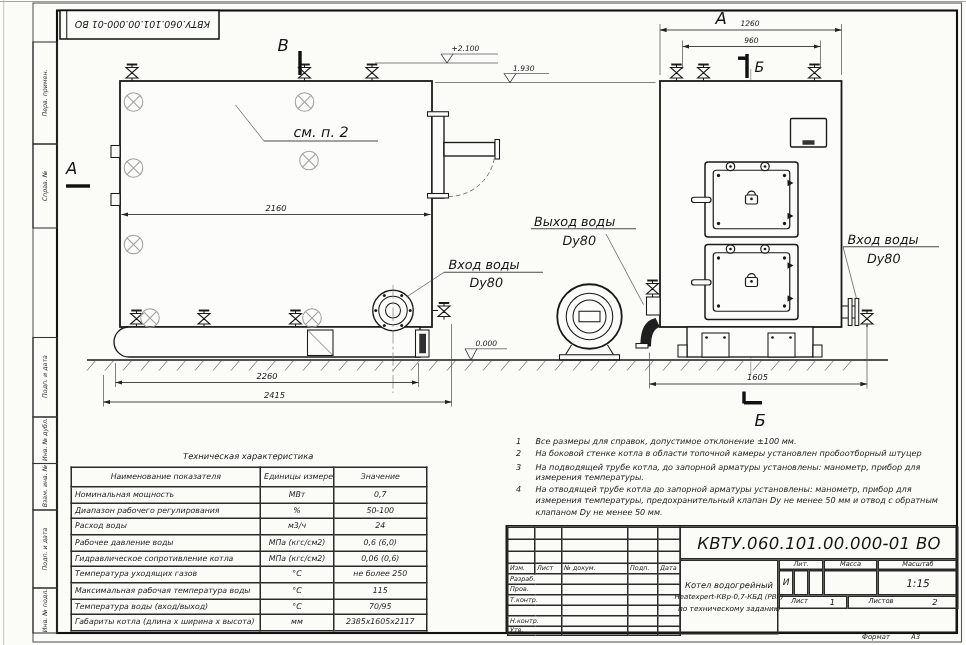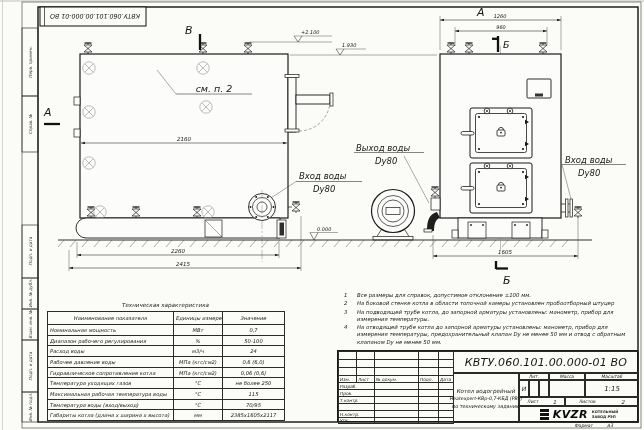--- a/index.html
+++ b/index.html
@@ -495,28 +495,20 @@
 
   <div class="cell shrow" style="left:181px;top:46px;width:46px;height:9px">
     <span>Лист</span>
     <span class="shv">1</span>
   </div>
   <div class="cell shrow" style="left:227px;top:46px;width:74px;height:9px">
     <span>Листов</span>
     <span class="shv">2</span>
   </div>
 
-  <div class="cell logorow" style="left:181px;top:55px;width:120px;height:17px">
-    <span class="logomark"></span>
-    <span class="logotxt">KVZR</span>
-    <span class="company">
-      <span>КОТЕЛЬНЫЙ</span>
-      <span>ЗАВОД РЭП</span>
-    </span>
-  </div>
 </div>
 
 <div class="abs fmt">
   <span>Формат</span>
   <span>А3</span>
 </div>
 
 </div>
 
 </body></html>

